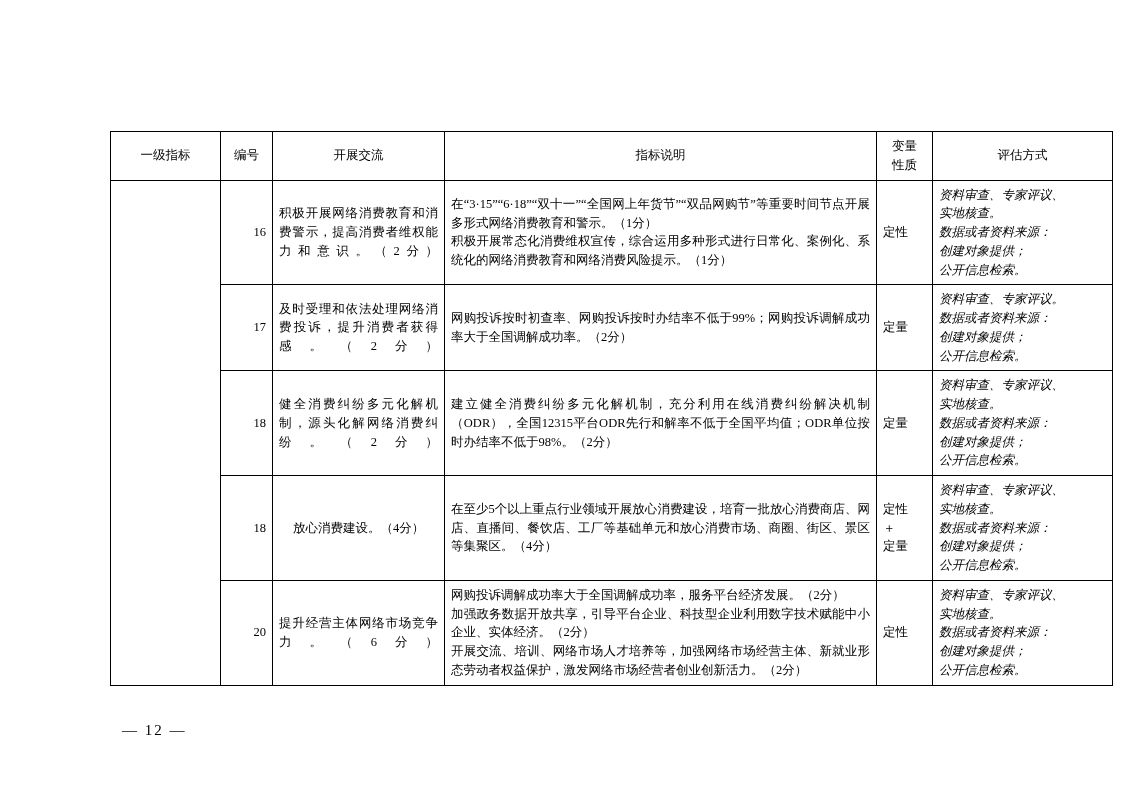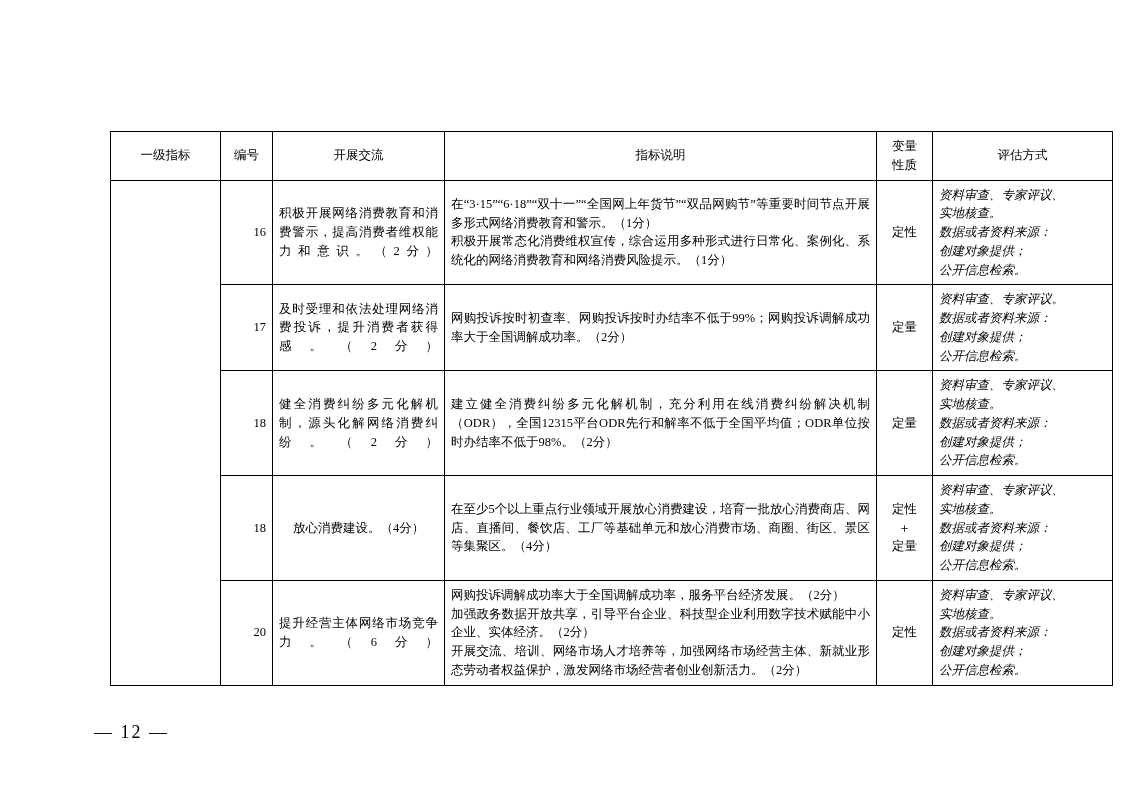--- a/index.html
+++ b/index.html
@@ -69,21 +69,21 @@
   }
   td.col-desc {
     text-align: justify;
     font-size: 12.5px;
     line-height: 1.7;
     padding-left: 8px;
     padding-right: 8px;
     margin-left: 16px;
   }
   td.col-nature {
-    text-align: center;
+    text-align: left;
     font-size: 12.5px;
     line-height: 1.5;
   }
   td.col-method {
     font-size: 12.5px;
     line-height: 1.65;
     padding-left: 8px;
     padding-right: 6px;
     vertical-align: middle;
     font-style: italic;
@@ -96,25 +96,25 @@
   }
   .method-line {
     display: block;
     white-space: nowrap;
   }
   .nature-stack span {
     display: block;
   }
   .page-number {
     position: absolute;
-    left: 94px;
+    left: 122px;
     top: 722px;
     width: 120px;
     text-align: left;
-    font-size: 18px;
+    font-size: 15px;
     letter-spacing: 2px;
     font-family: "Liberation Serif", "DejaVu Serif", serif;
   }
 </style>
 </head>
 <body>
 
 <div class="page">
 
   <div class="table-wrap">

